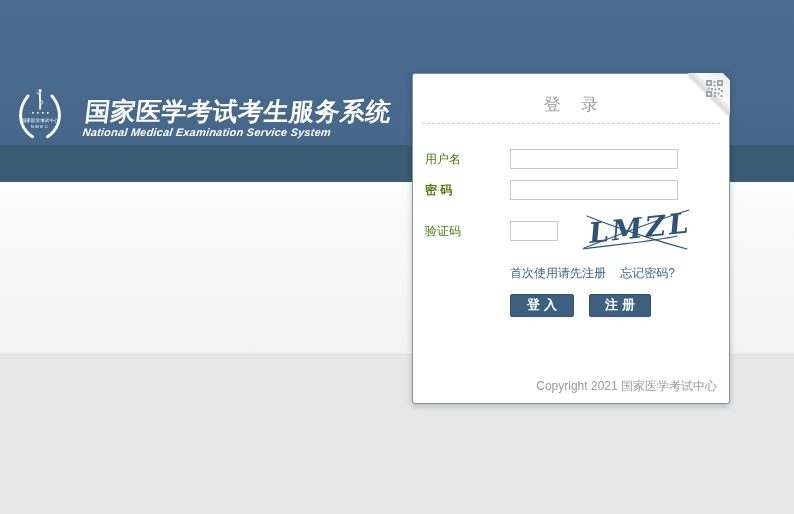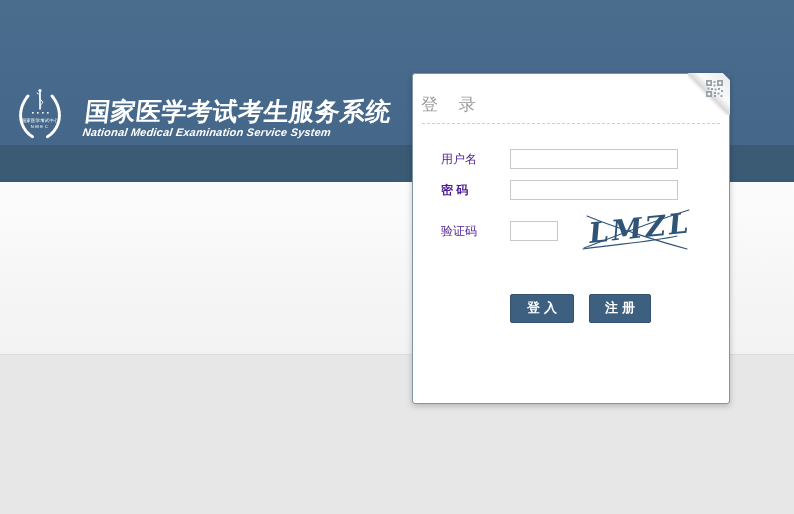--- a/index.html
+++ b/index.html
@@ -23,37 +23,37 @@
 
   
   .panel{position:absolute;left:412px;top:73px;width:318px;height:331px;box-sizing:border-box;
     background:#fff;border:1px solid #7e95a9;border-radius:3px;
     box-shadow:0 2px 6px rgba(0,0,0,.22);z-index:5;}
   .fold{position:absolute;top:-1px;right:-1px;width:42px;height:42px;cursor:pointer;
     border-top-right-radius:3px;
     background:linear-gradient(to bottom left,#45678a 0%,#45678a 8%,#ececec 9%,#fafafa 38%,#d9d9d9 50%,#ffffff 57%,#ffffff 100%);}
   .fold svg{position:absolute;top:7px;right:7px;}
 
-  .panel-title{position:absolute;top:19px;left:0;width:100%;
+  .panel-title{position:absolute;top:19px;left:0;width:100%;text-align:center;
     color:#9a9a9a;font-size:17px;letter-spacing:8px;padding-left:8px;box-sizing:border-box;}
   .dashed{position:absolute;top:49px;left:9px;right:9px;border-top:1px dashed #cfcfcf;}
 
-  .f-label{position:absolute;left:28px;width:66px;font-size:12px;color:#4c1d95;line-height:20px;}
+  .f-label{position:absolute;left:12px;width:66px;font-size:12px;color:#4d7c0f;line-height:20px;}
   .f-input{position:absolute;left:97px;width:168px;height:20px;box-sizing:border-box;
     border:1px solid #c9c9c9;background:#fff;font-size:12px;padding:0 4px;color:#333;}
   .lbl-user{top:75px;}   .inp-user{top:75px;}
   .lbl-pass{top:106px;font-weight:bold;}  .inp-pass{top:106px;}
   .lbl-captcha{top:147px;} .inp-captcha{top:147px;width:48px;}
   .captcha-img{position:absolute;left:168px;top:128px;width:112px;height:52px;cursor:pointer;}
 
   .links{position:absolute;left:97px;top:191px;font-size:12px;}
   .links a{color:#36648f;text-decoration:none;cursor:pointer;}
   .links a + a{margin-left:11px;}
 
-  .btn{position:absolute;top:220px;height:29px;box-sizing:border-box;cursor:pointer;
+  .btn{position:absolute;top:220px;height:23px;box-sizing:border-box;cursor:pointer;
     background:#3d6080;border:1px solid #33536f;border-radius:2px;color:#fff;
     font-size:13px;font-weight:bold;letter-spacing:4px;padding:0 0 1px 4px;
     display:flex;align-items:center;justify-content:center;font-family:"Liberation Sans",sans-serif;}
   .btn-login{left:97px;width:64px;}
   .btn-register{left:176px;width:62px;}
 
   .copyright{position:absolute;right:12px;bottom:8px;font-size:12px;color:#9a9a9a;}
 </style>
 </head>
 <body>
@@ -134,19 +134,24 @@
       <svg width="112" height="52" viewBox="0 0 112 52">
         <g stroke="#2f5478" stroke-width="1.1" fill="none" stroke-linecap="round">
           <path d="M3,46 C30,36 75,18 108,8"></path>
           <path d="M6,14 C35,26 80,40 106,47"></path>
           <path d="M2,47 C35,42 70,40 96,34"></path>
         </g>
         <text x="8" y="36" font-family="DejaVu Serif, serif" font-style="italic" font-weight="bold" font-size="28" letter-spacing="3" fill="#2f5478" transform="rotate(-6 56 30)">LMZL</text>
       </svg>
     </div>
 
+    <div class="links">
+      <a>首次使用请先注册</a>
+      <a>忘记密码?</a>
+    </div>
 
     <button class="btn btn-login">登入</button>
     <button class="btn btn-register">注册</button>
 
+    <div class="copyright">Copyright 2021 国家医学考试中心</div>
   </div>
 
 </div>
 
 </body></html>

